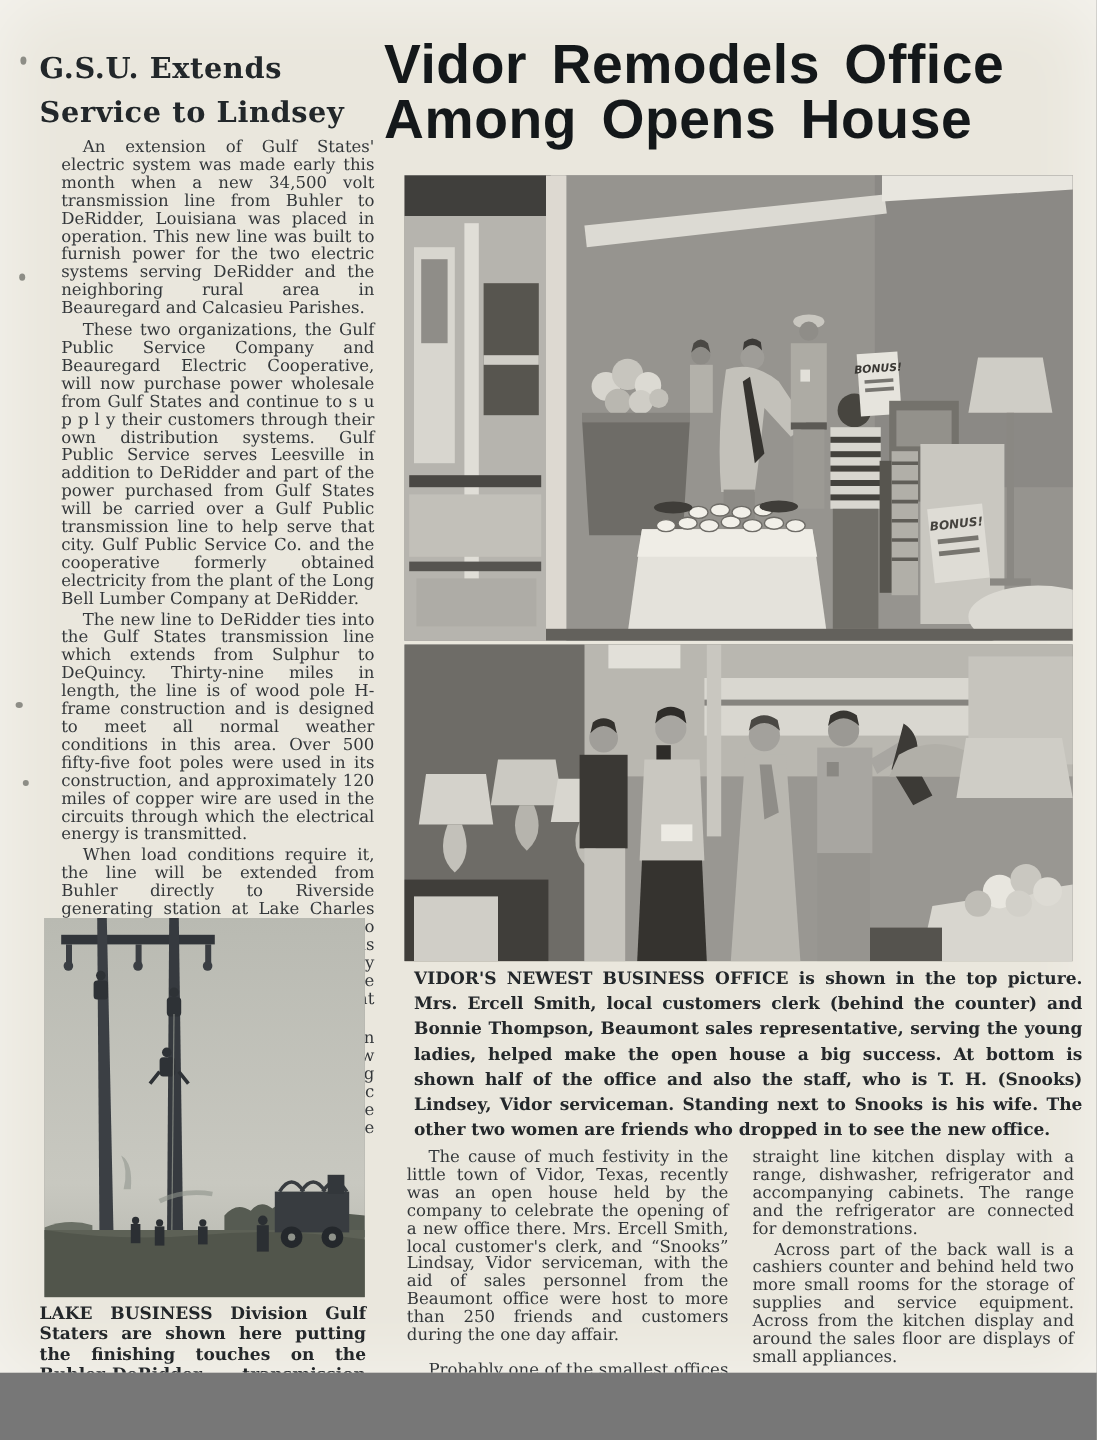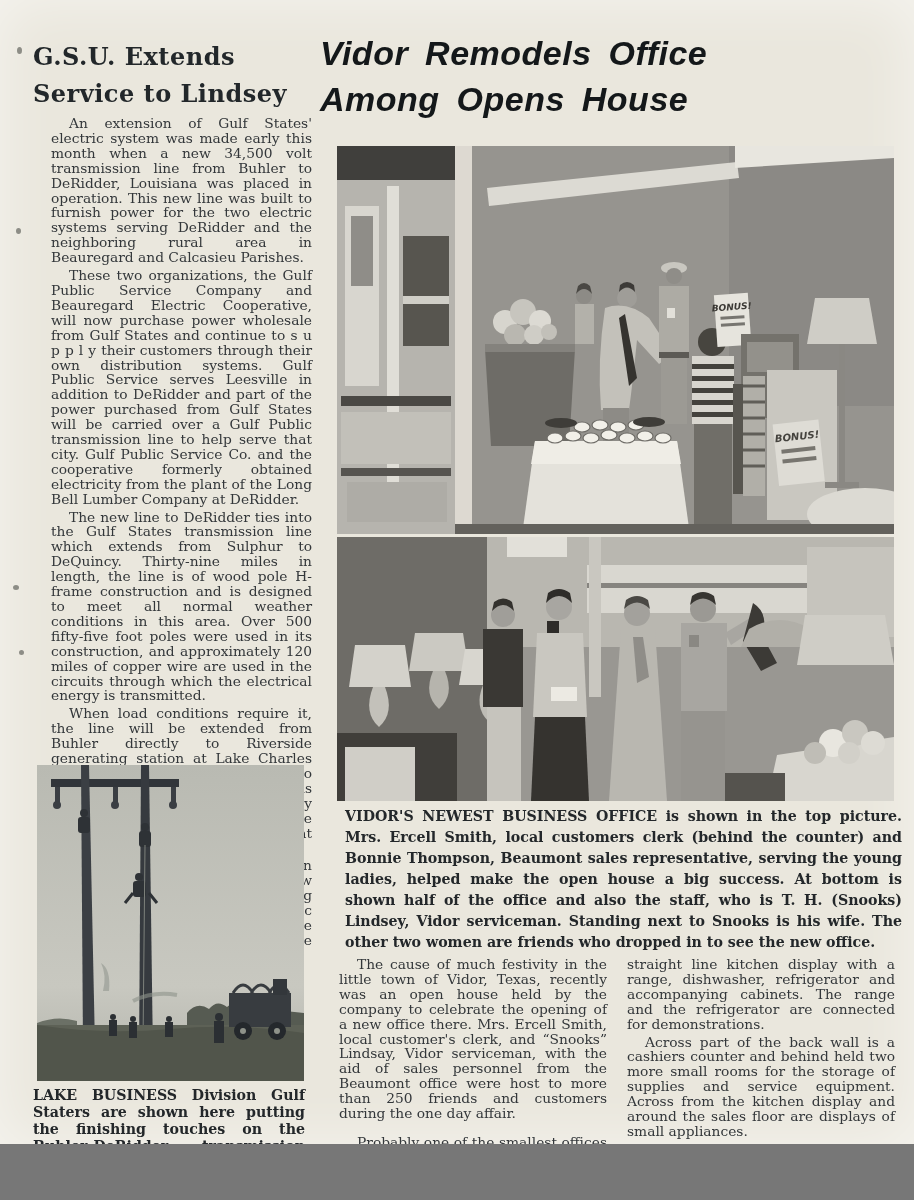--- a/index.html
+++ b/index.html
@@ -17,21 +17,21 @@
   .left-headline{
     position:absolute;left:33px;top:38px;width:285px;
     font-family:"DejaVu Serif", serif;
     font-weight:bold;color:#22272a;
     font-size:24px;line-height:37px;letter-spacing:.5px;
   }
   .right-headline{
     position:absolute;left:320px;top:30px;width:575px;
     font-family:"Liberation Sans", sans-serif;
     font-weight:bold;color:#14181a;
-    font-size:34px;line-height:46px;letter-spacing:.5px;word-spacing:7px;font-style:italic;
+    font-size:46px;line-height:46px;letter-spacing:.5px;word-spacing:7px;
   }
   
   .bodycol{
     position:absolute;
     font-size:13.8px;line-height:14.9px;
     text-align:justify;color:#33373a;
   }
   .bodycol p{margin:0 0 3px 18px;text-indent:18px;}
   .bodycol p.noindent{text-indent:0;}
   #left-col{left:33px;top:116px;width:279px;}

